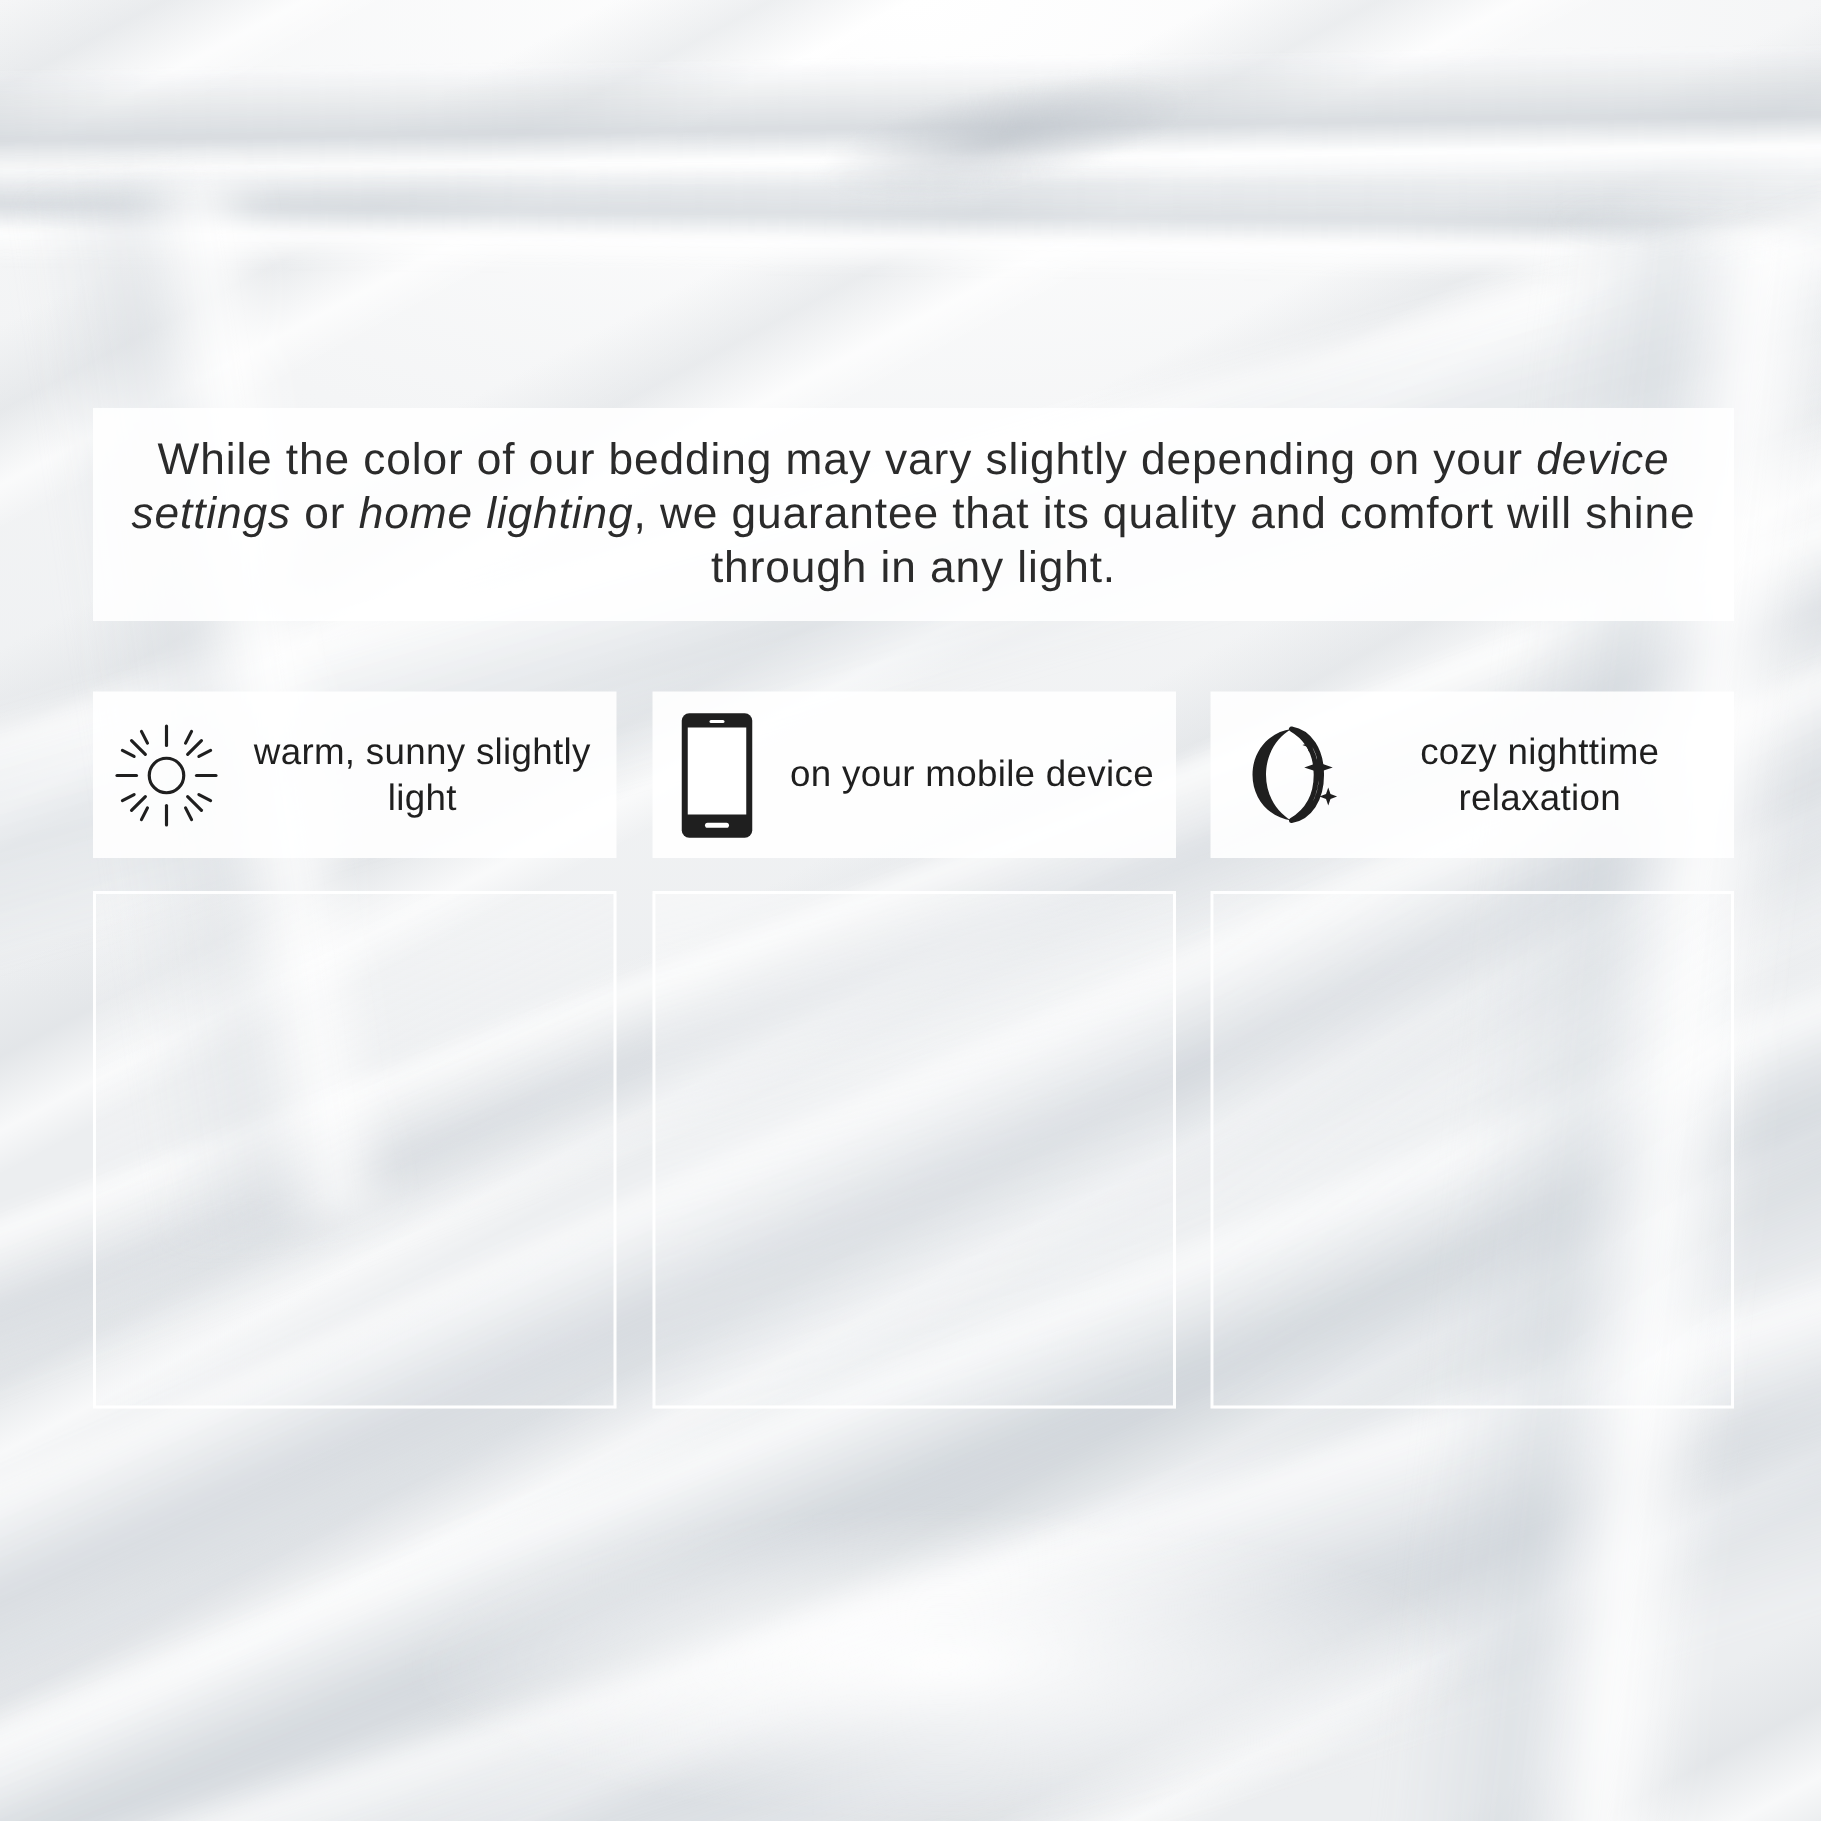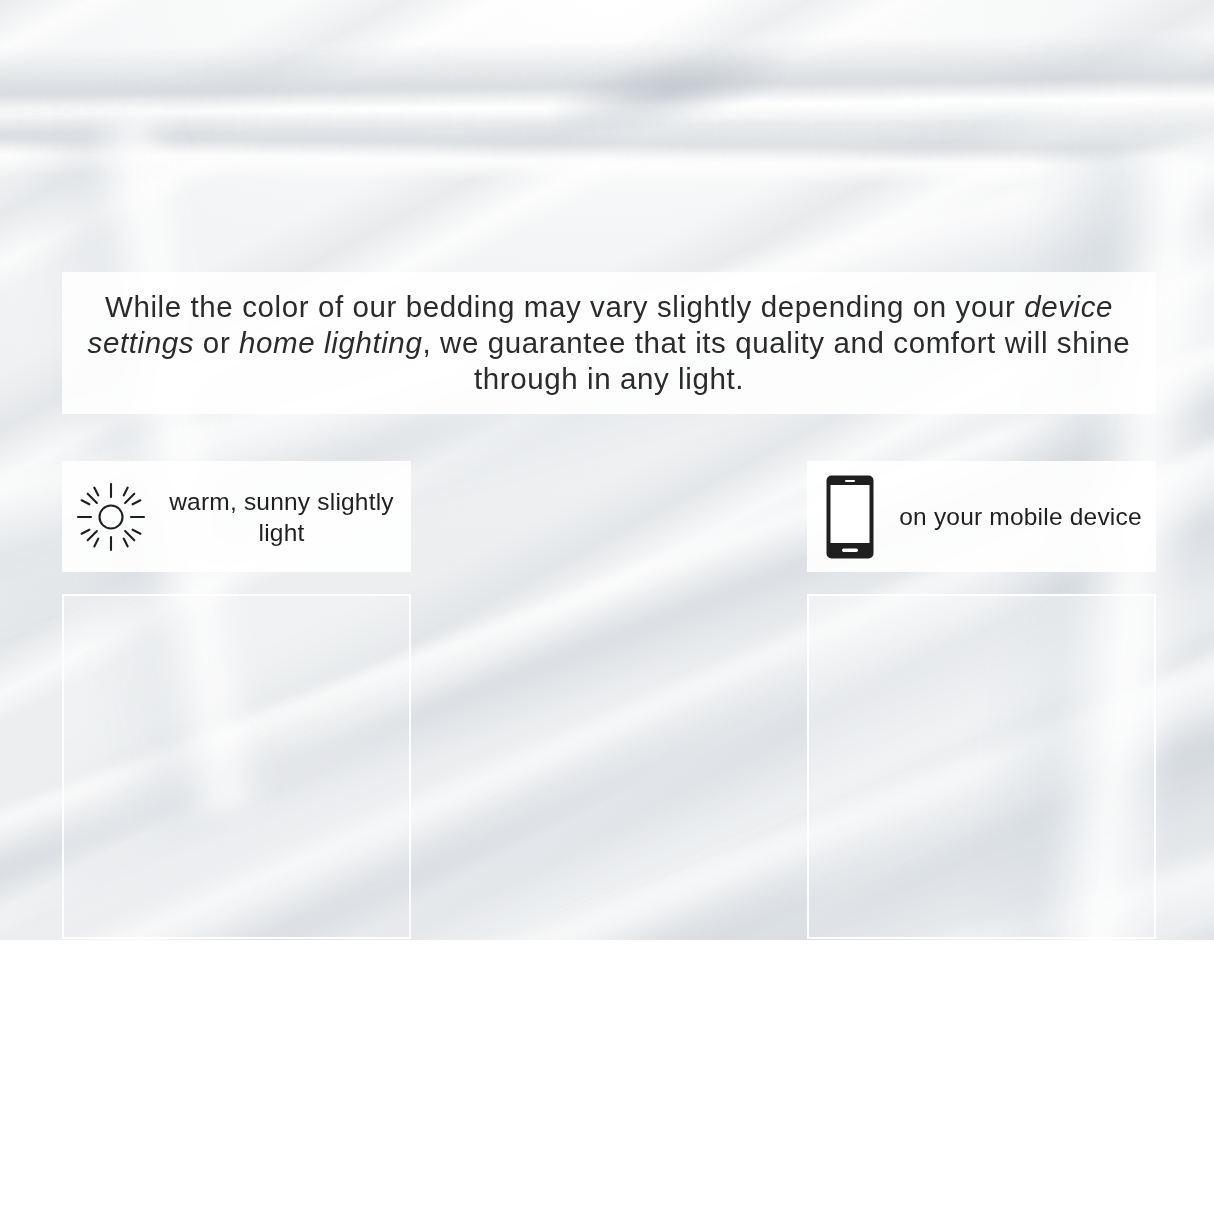--- a/index.html
+++ b/index.html
@@ -10,21 +10,21 @@
   body {
     width: 1214px;
     height: 1214px;
     overflow: hidden;
     font-family: "Liberation Sans", sans-serif;
   }
 
   .stage {
     position: relative;
     width: 1214px;
-    height: 940px;
+    height: 1214px;
     background: #f2f3f4;
     overflow: hidden;
   }
 
   
   .fabric {
     position: absolute;
     inset: 0;
     background:
       radial-gradient(120% 60% at 50% 0%, #ffffff 0%, #f4f5f6 45%, #eceef0 100%),
@@ -275,16 +275,31 @@
               <rect x="5.5" y="11" width="39" height="58" fill="#ffffff"></rect>
               <rect x="17" y="74.5" width="16" height="3.4" rx="1.7" fill="#ffffff"></rect>
               <rect x="20" y="6" width="10" height="2" rx="1" fill="#ffffff"></rect>
             </svg>
           </div>
           <div class="label-text">on your mobile device</div>
         </div>
         <div class="swatch s2"></div>
       </div>
 
+      <div class="card-col">
+        <div class="label-band">
+          <div class="icon-box">
+            <svg width="78" height="74" viewBox="0 0 78 74" aria-hidden="true">
+              <path d="M44 6 C29 8 18 20.5 18 36.5 C18 52.5 29 65 44 67 C33.5 61 27 49.5 27 36.5 C27 23.5 33.5 12 44 6 Z" fill="#1f1f1f"></path>
+              <path d="M44 6 C56 8 64 20 64 36.5 C64 53 56 65 44 67 C55 60.5 60.5 49.5 60.5 36.5 C60.5 23.5 55 12.5 44 6 Z" fill="none" stroke="#1f1f1f" stroke-width="3.4" stroke-linejoin="round"></path>
+              <path d="M62 22 L64.4 29.2 L71.5 31.6 L64.4 34 L62 41.2 L59.6 34 L52.5 31.6 L59.6 29.2 Z" fill="#1f1f1f"></path>
+              <path d="M68.5 45 L70 49.4 L74.4 51 L70 52.6 L68.5 57 L67 52.6 L62.6 51 L67 49.4 Z" fill="#1f1f1f"></path>
+              <path d="M55.5 12.5 L56.6 15.6 L59.7 16.7 L56.6 17.8 L55.5 21 L54.4 17.8 L51.3 16.7 L54.4 15.6 Z" fill="#1f1f1f"></path>
+            </svg>
+          </div>
+          <div class="label-text">cozy nighttime relaxation</div>
+        </div>
+        <div class="swatch s3"></div>
+      </div>
 
     </div>
   </div>
 </div>
 
 </body></html>

